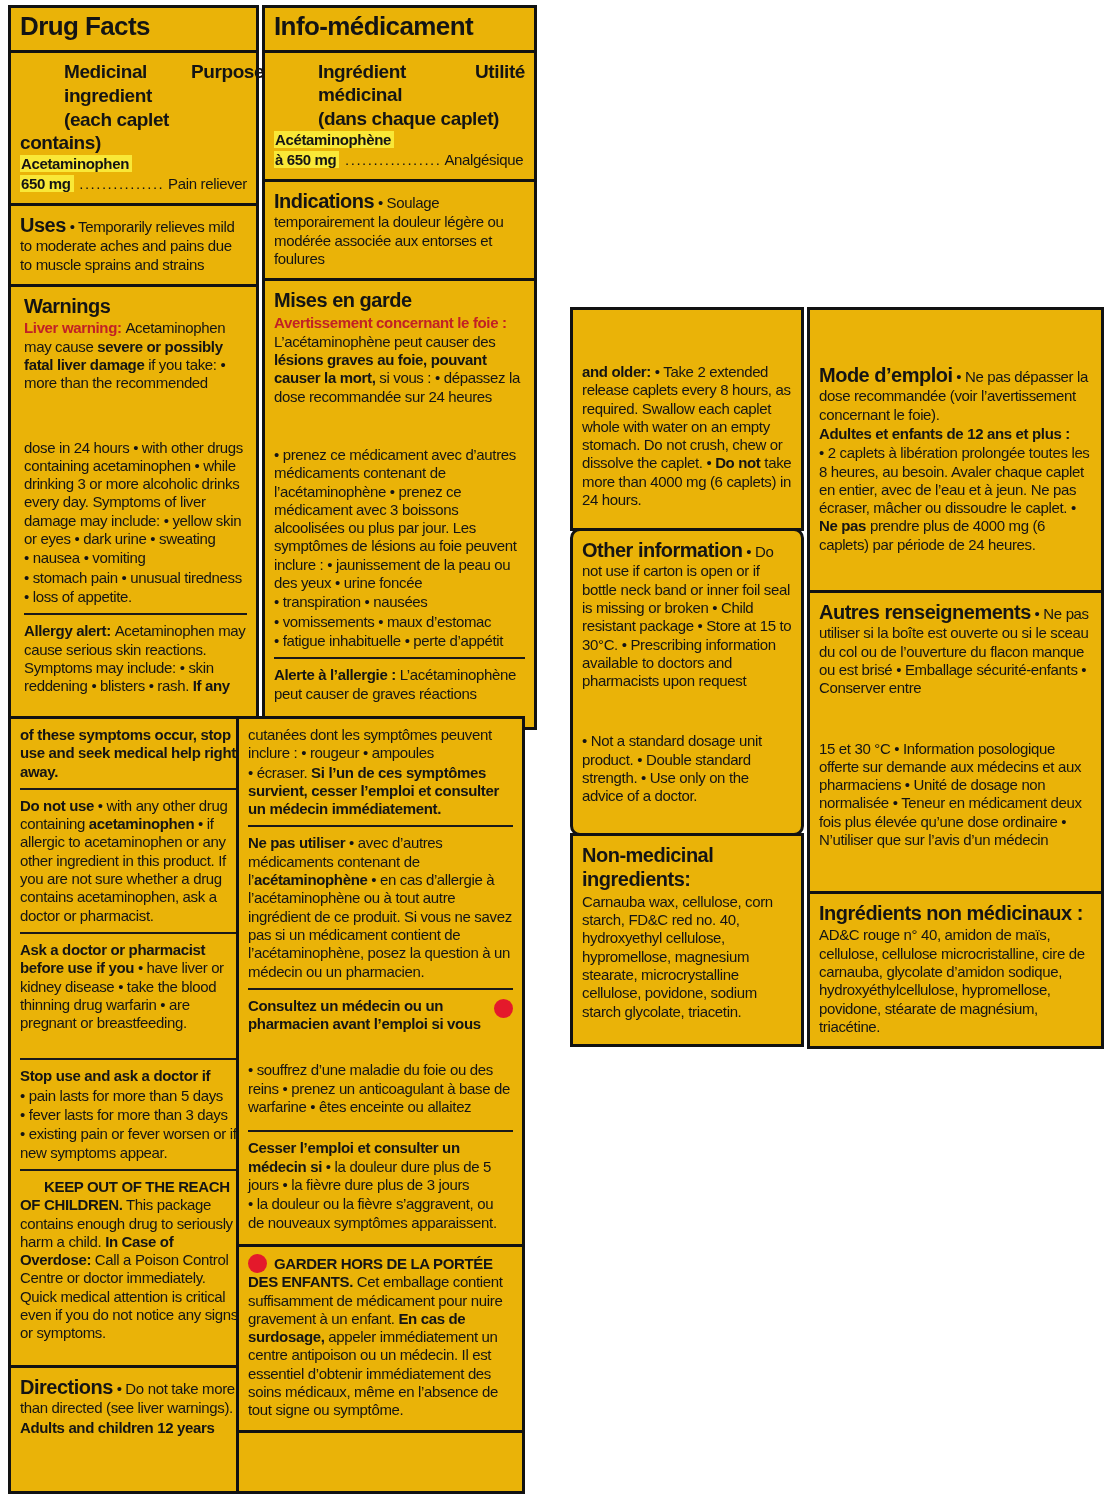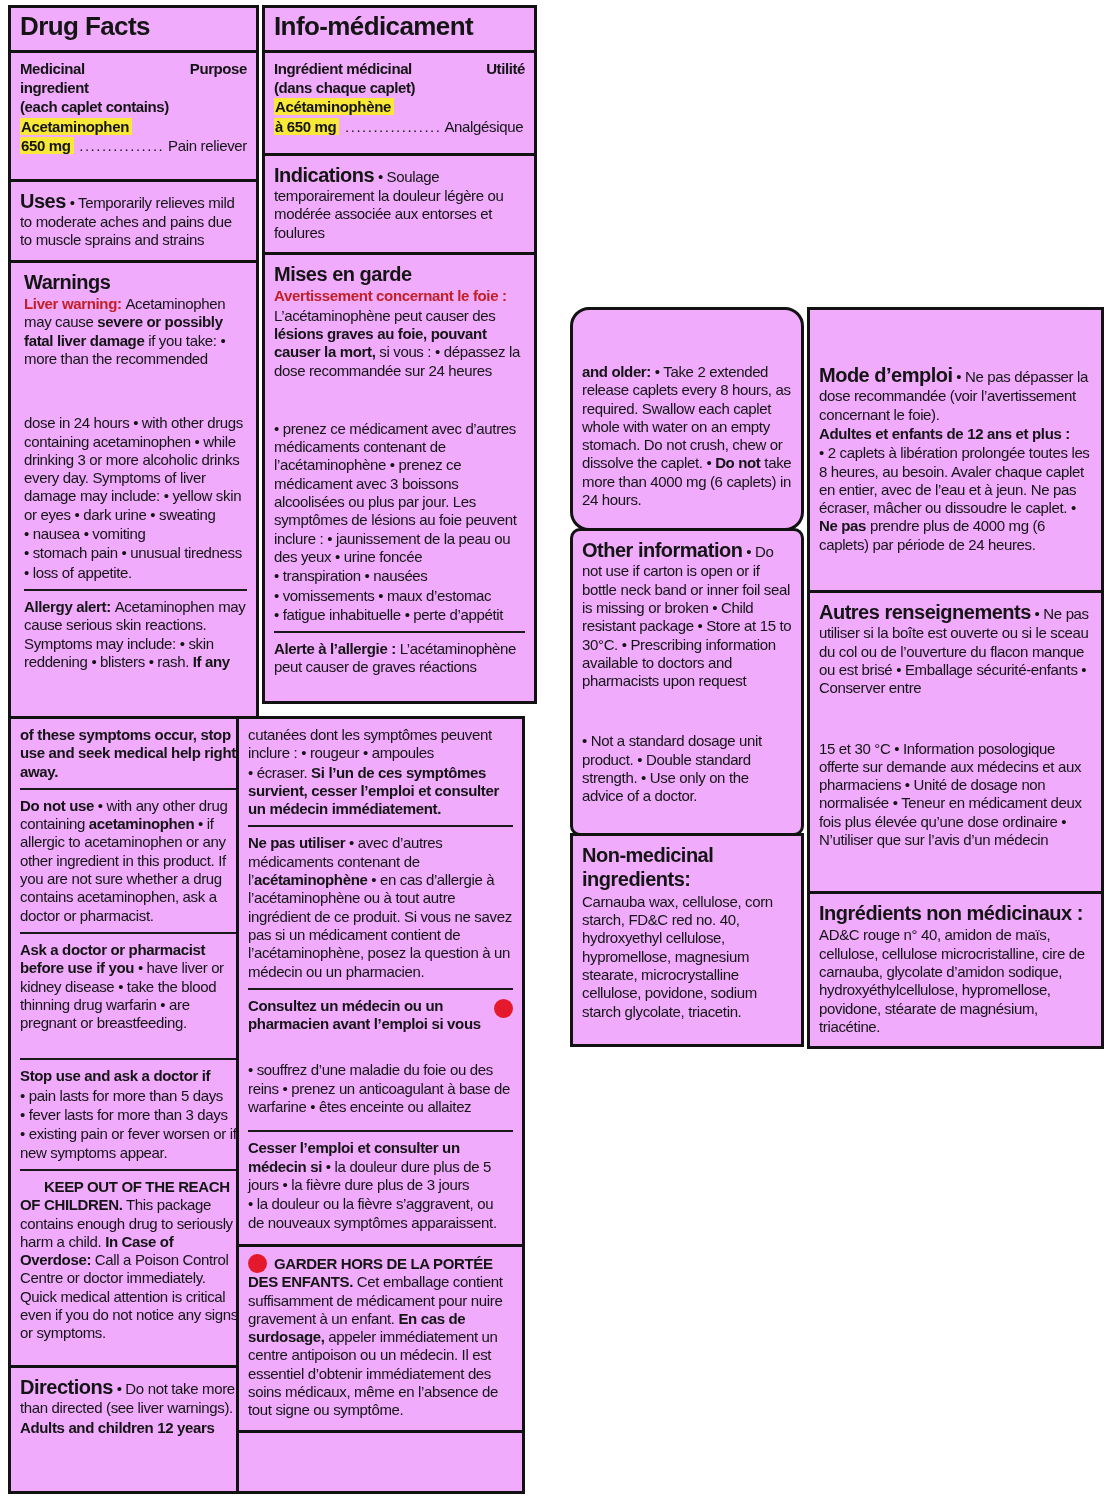--- a/index.html
+++ b/index.html
@@ -9,34 +9,34 @@
     color:#141414;font-size:15px;line-height:1.22;letter-spacing:-0.35px;
   }
   .col{position:absolute;}
   #top-en{left:8px;top:5px;width:251px;}
   #top-fr{left:262px;top:5px;width:275px;}
   #bottom-en{left:8px;top:716px;width:243px;}
   #bottom-fr{left:236px;top:716px;width:289px;}
   #right-en{left:570px;top:307px;width:234px;}
   #right-fr{left:807px;top:307px;width:297px;}
   .box{
-    border:3px solid #121212;background:#f0abfc;box-sizing:border-box;
+    border:3px solid #121212;background:#eab308;box-sizing:border-box;
     padding:7px 9px 9px 9px;margin-top:-3px;
   }
   .col .box:first-child{margin-top:0;}
   .box.tbox{padding:3px 9px 6px 9px;}
   .para{margin:0 0 1px 0;}
   .para.flexr{display:flex;justify-content:space-between;}
   .para.indent1{text-indent:24px;}
   .hr{border-top:2px solid #1a1a1a;margin:7px 0 7px 0;}
   .s-b{font-weight:bold;}
   .s-r{font-weight:bold;color:var(--red-text,#c12126);}
   .s-hl{font-weight:bold;background:var(--highlight,#f9e837);padding:0 3px 0 1px;}
   .s-h1{font-weight:bold;font-size:20px;letter-spacing:-0.5px;}
-  .s-h2{font-weight:bold;font-size:15px;letter-spacing:-0.4px;}
+  .s-h2{font-weight:bold;font-size:19px;letter-spacing:-0.4px;margin-left:44px;}
   .s-title{font-weight:bold;font-size:26px;letter-spacing:-0.6px;}
   .s-dots{letter-spacing:1.5px;}
   .dot{width:19px;height:19px;border-radius:50%;background:var(--red-dot,#e4192b);display:inline-block;}
   .dot-right{float:right;margin:2px 0 2px 6px;}
   .dot-inline{vertical-align:-4px;margin-right:7px;}
 </style>
 </head>
 <body>
 
 <div id="sheet">
@@ -128,21 +128,21 @@
         <div class="hr" style="margin-top: 14px;"></div>
         <p class="para"><span class="s-b">Cesser l’emploi et consulter un médecin si</span><span class="">  • la douleur dure plus de 5 jours  • la fièvre dure plus de 3 jours</span></p>
         <p class="para"><span class="">• la douleur ou la fièvre s’aggravent, ou de nouveaux symptômes apparaissent.</span></p>
       </div>
       <div class="box" style="min-height: 183px;">
         <p class="para"><span class="dot dot-inline"></span><span class="s-b">GARDER HORS DE LA PORTÉE DES ENFANTS.</span><span class=""> Cet emballage contient suffisamment de médicament pour nuire gravement à un enfant. </span><span class="s-b">En cas de surdosage,</span><span class=""> appeler immédiatement un centre antipoison ou un médecin. Il est essentiel d’obtenir immédiatement des soins médicaux, même en l’absence de tout signe ou symptôme.</span></p>
       </div>
       <div class="box" style="min-height: 64px;"></div>
     </div>
   <div class="col" id="right-en">
-      <div class="box" style="min-height: 224px; border-radius: 19px;">
+      <div class="box" style="min-height: 224px;">
         <p class="para" style="margin-top: 46px;"><span class="s-b">and older:</span><span class="">  • Take 2 extended release caplets every 8 hours, as required. Swallow each caplet whole with water on an empty stomach. Do not crush, chew or dissolve the caplet.  • </span><span class="s-b">Do not</span><span class=""> take more than 4000 mg (6 caplets) in 24 hours.</span></p>
       </div>
       <div class="box" style="min-height: 308px; border-radius: 10px;">
         <p class="para"><span class="s-h1">Other information</span><span class="">  • Do not use if carton is open or if bottle neck band or inner foil seal is missing or broken  • Child resistant package  • Store at 15 to 30°C.  • Prescribing information available to doctors and pharmacists upon request</span></p>
         <p class="para" style="margin-top: 42px;"><span class="">• Not a standard dosage unit product.  • Double standard strength.  • Use only on the advice of a doctor.</span></p>
       </div>
       <div class="box" style="min-height: 214px;">
         <p class="para"><span class="s-h1">Non-medicinal ingredients:</span></p>
         <p class="para"><span class="">Carnauba wax, cellulose, corn starch, FD&amp;C red no. 40, hydroxyethyl cellulose, hypromellose, magnesium stearate, microcrystalline cellulose, povidone, sodium starch glycolate, triacetin.</span></p>
       </div>

